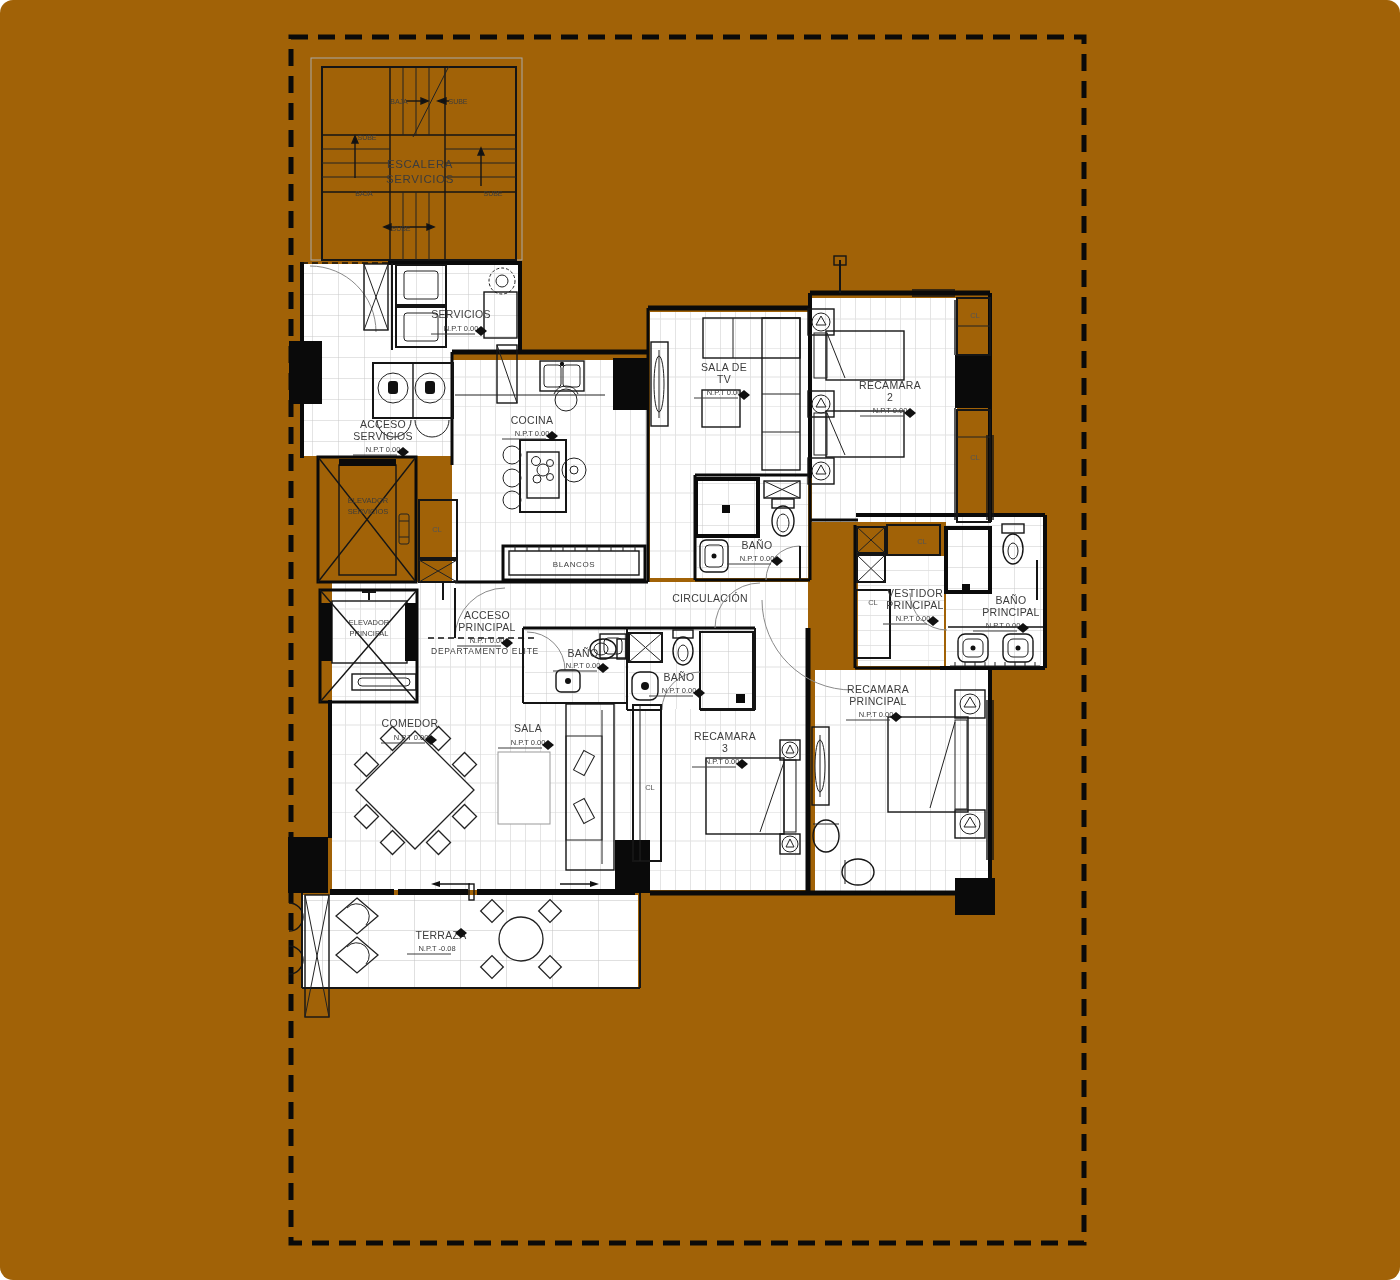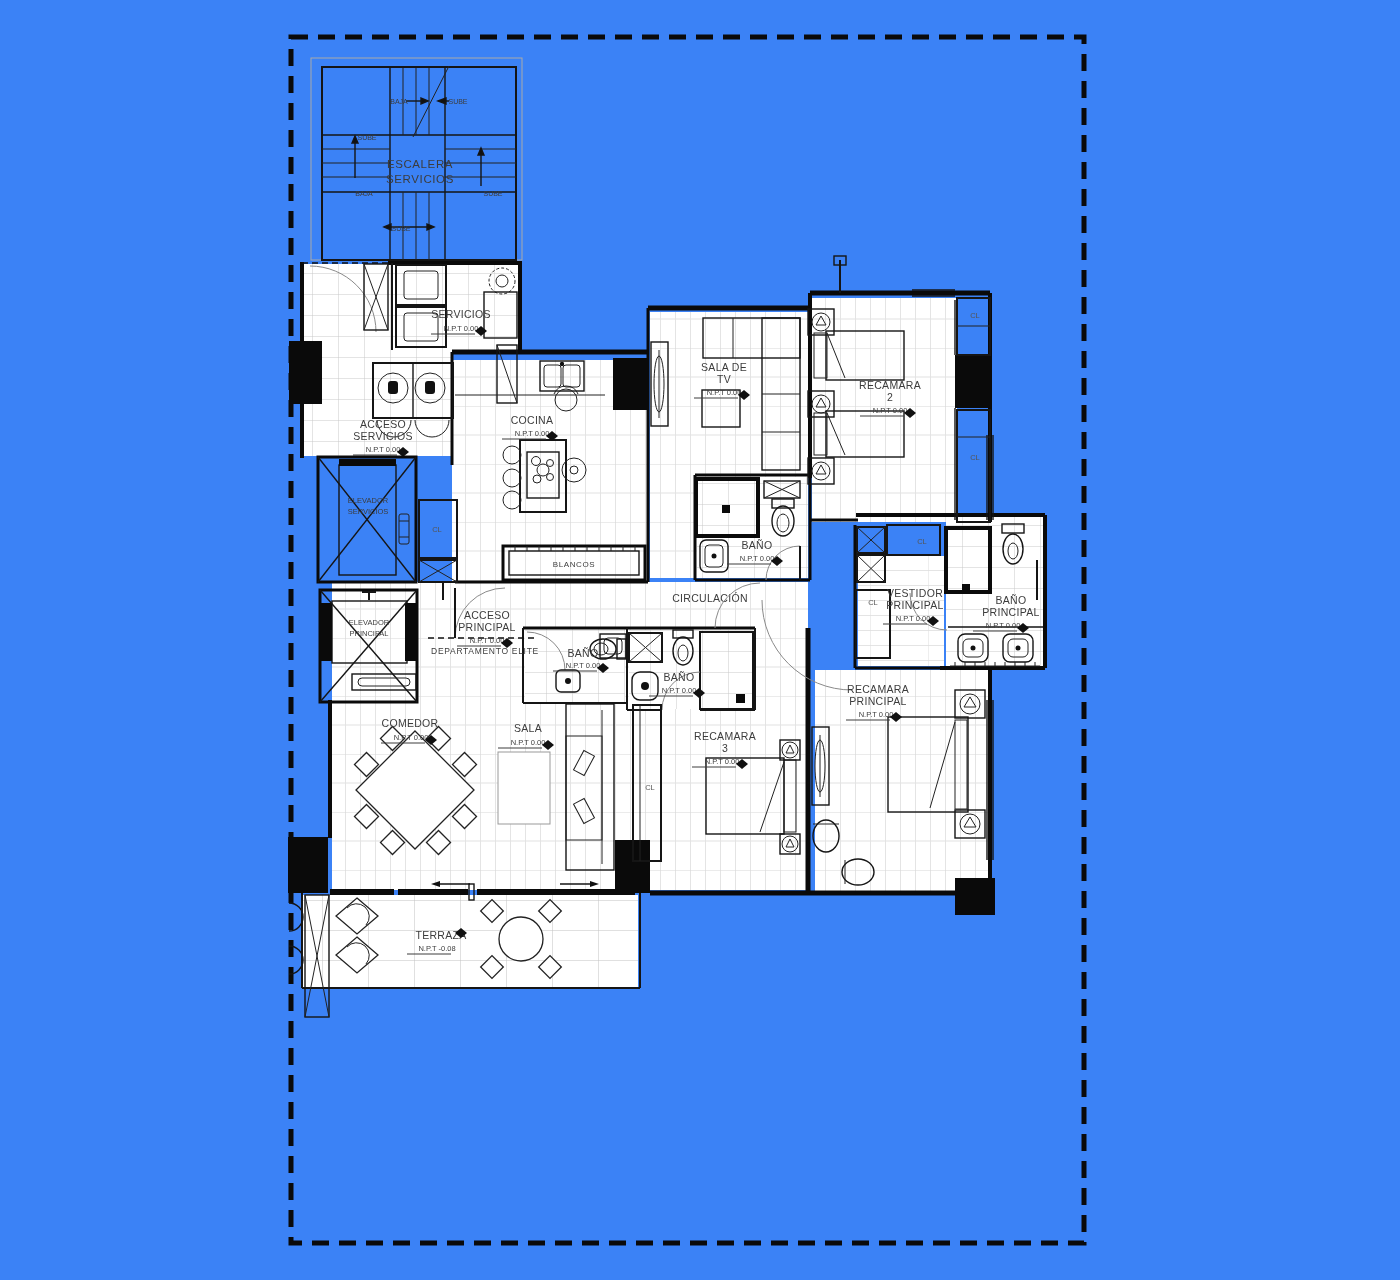--- a/index.html
+++ b/index.html
@@ -1,17 +1,17 @@
 <!DOCTYPE html>
 <html><head>
 <meta charset="utf-8">
 <style>
   html,body{margin:0;padding:0;background:#fff;}
-  .canvas{position:relative;width:1400px;height:1280px;background:#3b82f6;overflow:hidden;
-          font-family:"Liberation Sans",sans-serif;}
+  .canvas{position:relative;width:1400px;height:1280px;background:#a16207;overflow:hidden;
+          font-family:"Liberation Sans",sans-serif;border-radius:13px;}
   svg{position:absolute;left:0;top:0;}
   text{font-family:"Liberation Sans",sans-serif;fill:#3c3c3c;}
   .rl{font-size:10.5px;letter-spacing:.3px;}
   .np{font-size:7.5px;}
   .cl{font-size:7.5px;fill:#555;}
   .st{font-size:7px;}
   .esc{font-size:11.5px;letter-spacing:.6px;}
   .de{font-size:8.5px;letter-spacing:.7px;}
   .bl{font-size:8px;letter-spacing:.6px;}
   .w5{stroke:#0a0a0a;stroke-width:5;fill:none;}

